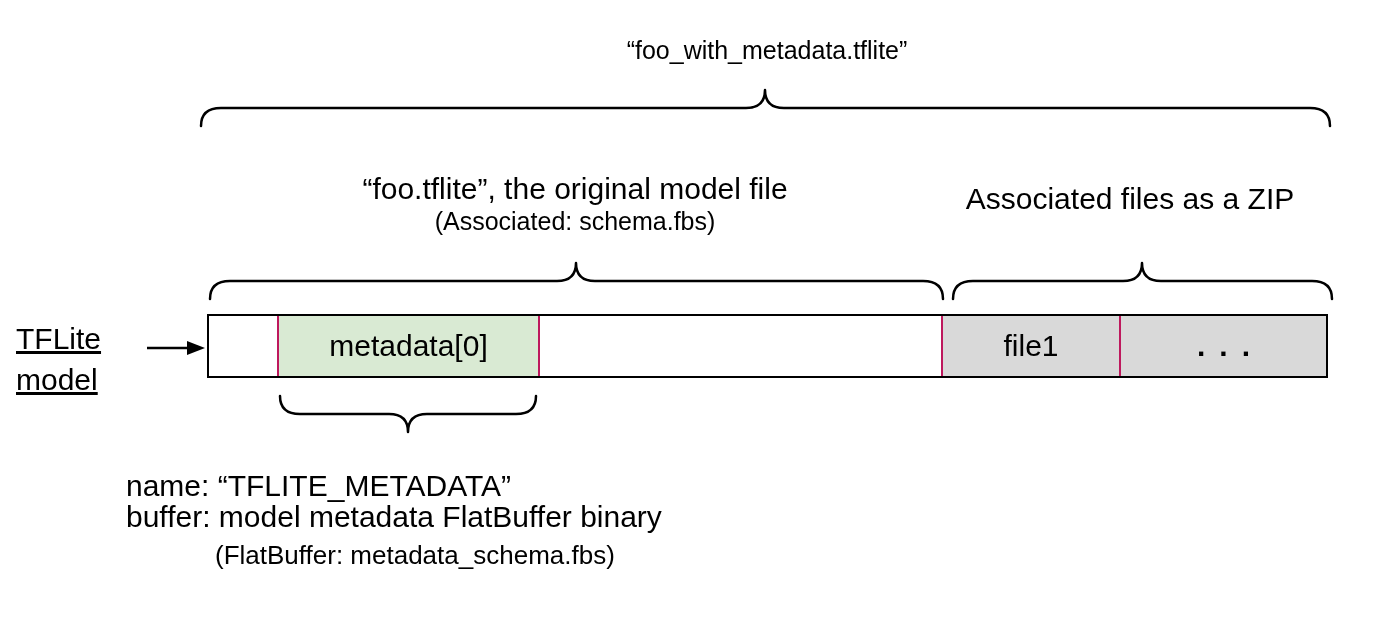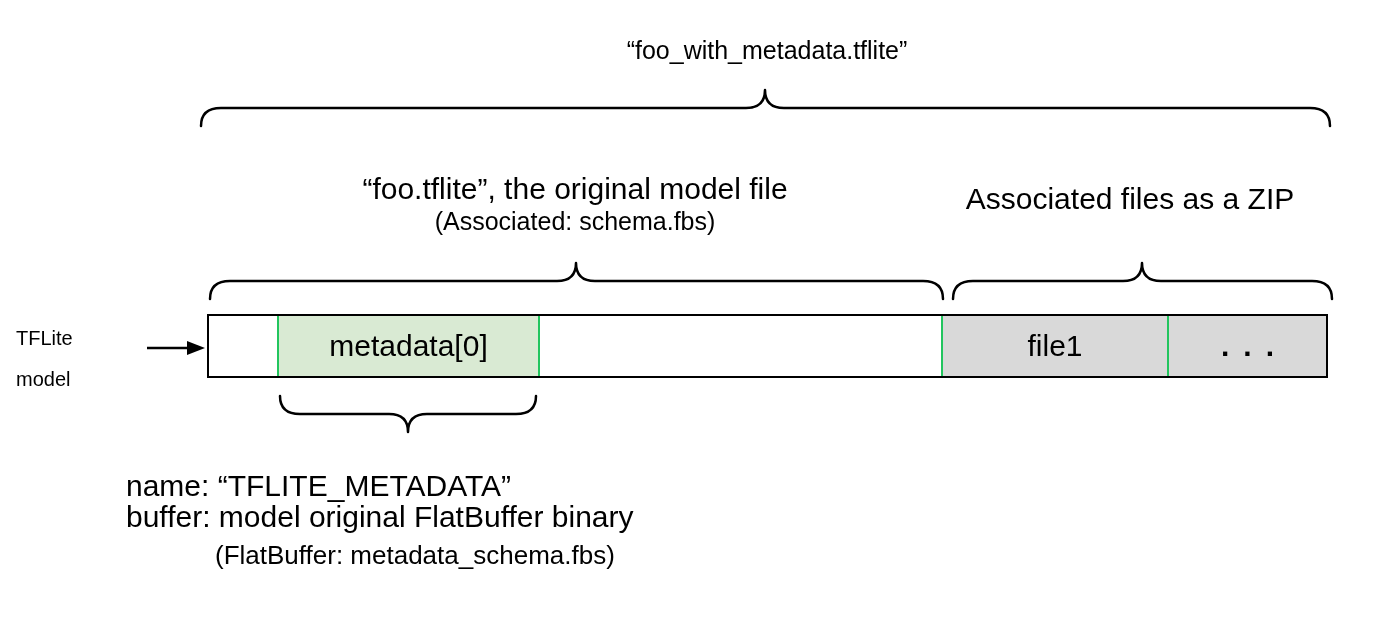--- a/index.html
+++ b/index.html
@@ -7,36 +7,36 @@
     width:1382px;height:621px;position:relative;overflow:hidden;
     font-family:"Liberation Sans",sans-serif;color:#000;
   }
   .abs{position:absolute;}
   .centered{transform:translateX(-50%);text-align:center;}
   .lbl{font-size:30px;line-height:34px;white-space:nowrap;}
   .sublbl{font-size:25px;line-height:30px;white-space:nowrap;}
   .title{font-size:25px;white-space:nowrap;}
   svg.brace{display:block;overflow:visible;}
   .pointer-label{
-    font-size:20px;line-height:41px;white-space:pre-line;
+    font-size:30px;line-height:41px;white-space:pre-line;text-decoration:underline;
   }
   .bar{
     left:207px;top:314px;width:1121px;height:64px;
     border:2px solid #000;box-sizing:border-box;
     display:flex;flex-direction:row;align-items:stretch;
   }
   .seg{
     display:flex;align-items:center;justify-content:center;
     font-size:30px;box-sizing:border-box;white-space:nowrap;
   }
-  .seg + .seg{border-left:2px solid #22c55e;}
+  .seg + .seg{border-left:2px solid #be185d;}
   .seg-0{width:68px;}
   .seg-1{width:261px;}
   .seg-2{width:403px;}
-  .seg-3{width:226px;}
+  .seg-3{width:178px;}
   .seg-4{flex:1;font-weight:bold;letter-spacing:14px;padding-left:14px;}
   .note-line{font-size:30px;white-space:nowrap;}
   .note-sub{font-size:26px;white-space:nowrap;}
 </style>
 </head>
 <body>
 
 <div class="abs centered title" style="left:767px;top:36px;">“foo_with_metadata.tflite”</div>
 
 <div class="abs" style="left:199px;top:88px;">
@@ -82,14 +82,14 @@
   <div class="seg seg-4" style="background-color: rgb(217, 217, 217);">...</div>
 </div>
 
 <div class="abs" style="left:278px;top:394px;">
   <svg class="brace" width="260" height="40" viewBox="0 0 260 40">
     <path d="M 2 2 Q 2 20 22 20 L 111 20 Q 130 20 130 38 Q 130 20 149 20 L 238 20 Q 258 20 258 2" fill="none" stroke="#000" stroke-width="2.5" stroke-linecap="round" stroke-linejoin="round"></path>
   </svg>
 </div>
 
 <div class="abs note-line" style="left:126px;top:469px;">name: “TFLITE_METADATA”</div>
-<div class="abs note-line" style="left:126px;top:500px;">buffer: model original FlatBuffer binary</div>
+<div class="abs note-line" style="left:126px;top:500px;">buffer: model metadata FlatBuffer binary</div>
 <div class="abs note-sub" style="left:215px;top:540px;">(FlatBuffer: metadata_schema.fbs)</div>
 
 </body></html>

